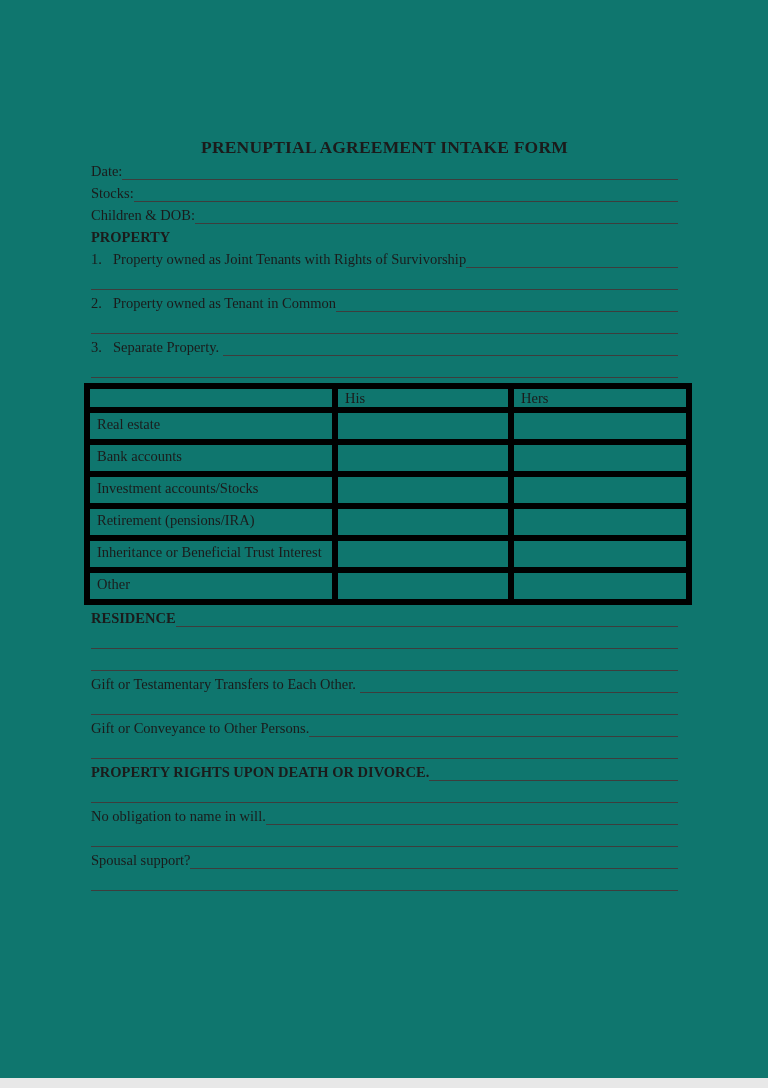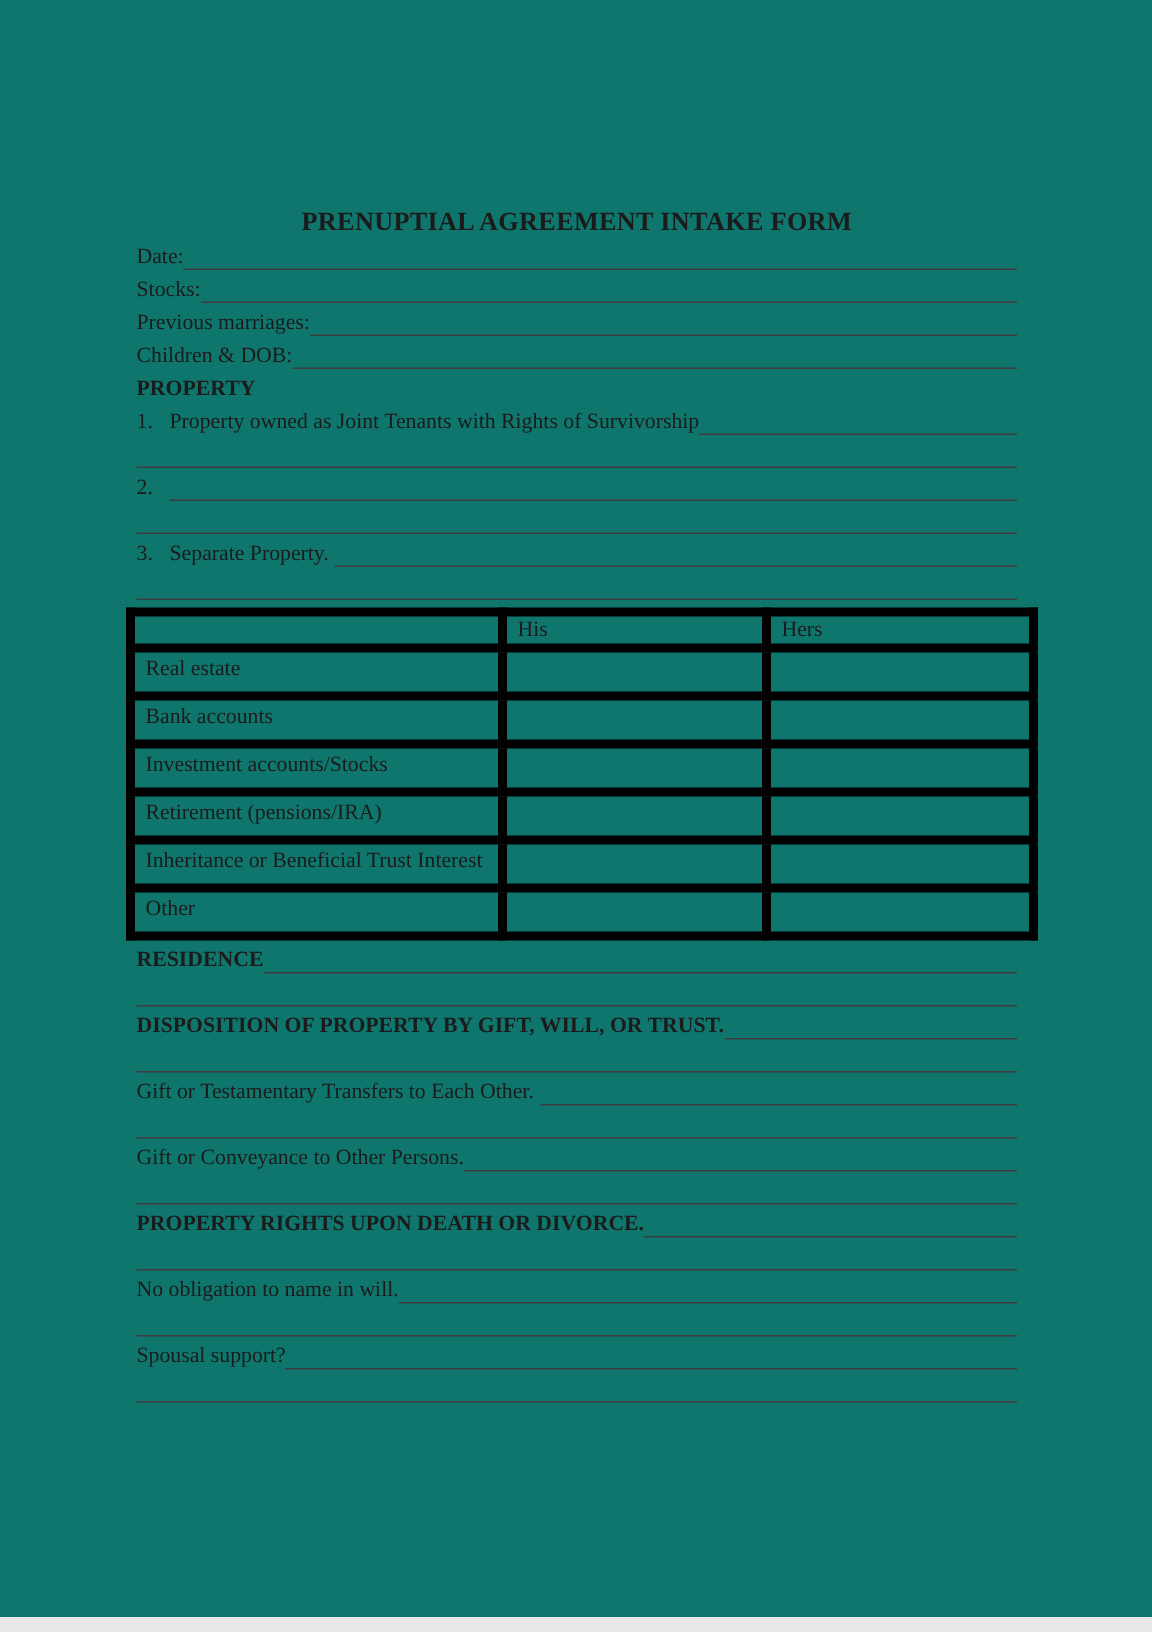--- a/index.html
+++ b/index.html
@@ -76,43 +76,40 @@
 
     <div class="row">
       <span class="label">Date:</span>
       <span class="fill"></span>
     </div>
     <div class="row">
       <span class="label">Stocks:</span>
       <span class="fill"></span>
     </div>
     <div class="row">
-      <span class="label">Previous marriages:</span>
-      <span class="fill"></span>
-    </div>
-    <div class="row">
       <span class="label">Children &amp; DOB:</span>
       <span class="fill"></span>
     </div>
 
     <div class="row heading-row">
       <span class="label">PROPERTY</span>
     </div>
 
     <div class="row">
       <span class="num">1.</span>
       <span class="label">Property owned as Joint Tenants with Rights of Survivorship</span>
       <span class="fill"></span>
     </div>
     <div class="cont">
       <span class="fill"></span>
     </div>
 
     <div class="row">
       <span class="num">2.</span>
+      <span class="label">Property owned as Tenant in Common</span>
       <span class="fill"></span>
     </div>
     <div class="cont">
       <span class="fill"></span>
     </div>
 
     <div class="row">
       <span class="num">3.</span>
       <span class="label">Separate Property. </span>
       <span class="fill"></span>
@@ -169,24 +166,20 @@
     </table>
 
     <div class="row">
       <span class="label bold">RESIDENCE</span>
       <span class="fill"></span>
     </div>
     <div class="cont">
       <span class="fill"></span>
     </div>
 
-    <div class="row">
-      <span class="label bold">DISPOSITION OF PROPERTY BY GIFT, WILL, OR TRUST.</span>
-      <span class="fill"></span>
-    </div>
     <div class="cont">
       <span class="fill"></span>
     </div>
 
     <div class="row">
       <span class="label">Gift or Testamentary Transfers to Each Other. </span>
       <span class="fill"></span>
     </div>
     <div class="cont">
       <span class="fill"></span>

